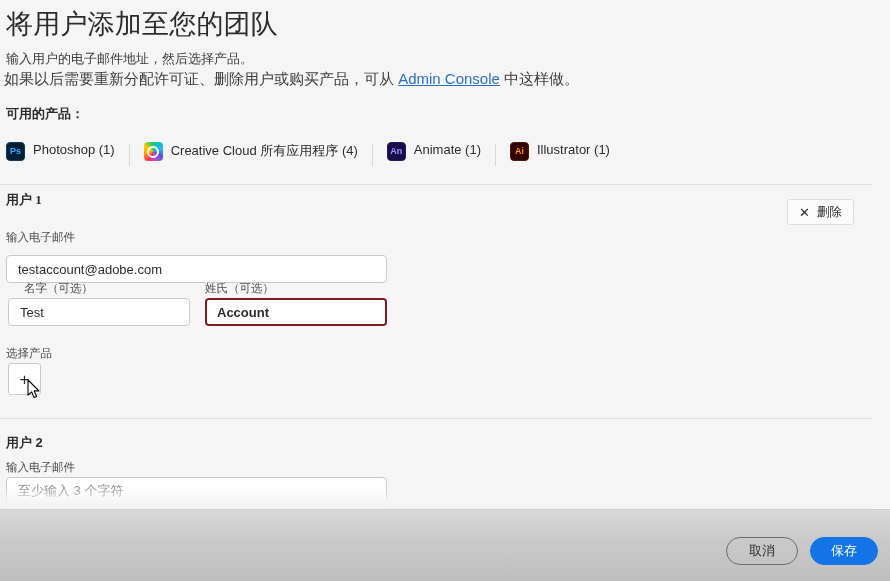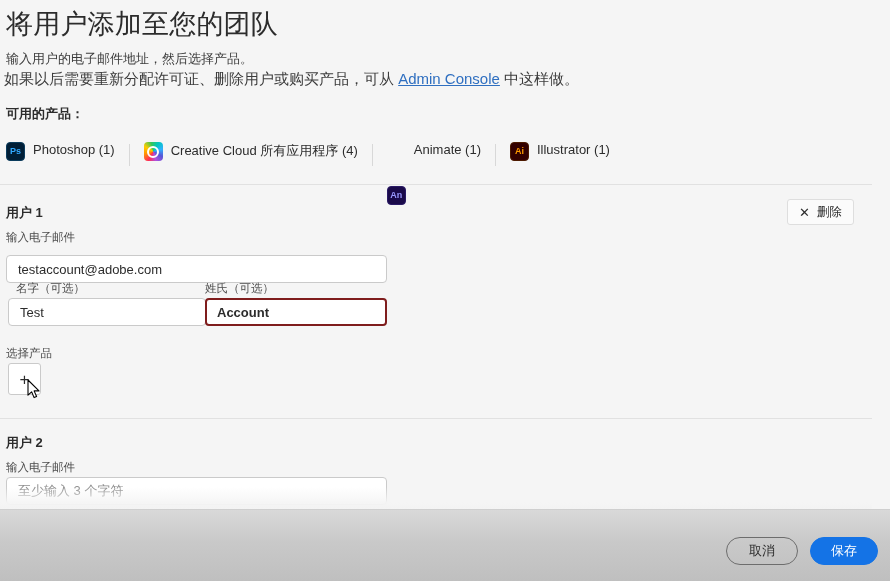--- a/index.html
+++ b/index.html
@@ -92,21 +92,21 @@
     align-items: center;
     justify-content: center;
     font-size: 9px;
     font-weight: bold;
     font-family: "Liberation Sans", sans-serif;
     line-height: 1;
     margin-right: 8px;
     box-sizing: border-box;
   }
   .pico-ps { background:#001e36; color:#31a8ff; border:1px solid #0a3b5c; }
-  .pico-an { background:#1a0a4a; color:#9999ff; border:1px solid #2a1a66;margin-top:44px; }
+  .pico-an { background:#1a0a4a; color:#9999ff; border:1px solid #2a1a66; }
   .pico-ai { background:#330000; color:#ff9a00; border:1px solid #4d1a00; }
   .pico-cc {
     background: conic-gradient(from 210deg,
       #ff2d55, #ff9500, #ffcc00, #34c759, #00c7be,
       #30b0ff, #5856d6, #af52de, #ff2d55);
     position: relative;
   }
   .pico-cc .ccring {
     width: 12px; height: 12px;
     border: 2px solid #ffffff;
@@ -349,32 +349,32 @@
       <span class="product-name">Illustrator (1)</span>
     </div>
 
   </div>
 
   <div class="list-top-divider"></div>
 
   <div class="scroll-body">
 
     <div class="user-block">
-      <div class="user-heading" style="left:6px; top:19px;">用户 1</div>
+      <div class="user-heading" style="left:6px; top:6px;font-family:Liberation Serif, serif;">用户 1</div>
 
       <div class="delete-btn" style="top:14px;">
         <span class="xg">✕</span>
         <span class="dlabel">删除</span>
       </div>
 
       <div class="field-label" style="left:6px; top:45px;">输入电子邮件</div>
       <div class="txtfield" style="left:6px; top:62px; width:381px; height:28px;margin-top:8px;">testaccount@adobe.com</div>
 
-      <div class="field-label" style="left:16px; top:96px;font-family:Liberation Serif, serif;">名字（可选）</div>
-      <div class="txtfield" style="left:8px; top:113px; width:198px; height:28px;">Test</div>
+      <div class="field-label" style="left:24px; top:96px;font-family:Liberation Serif, serif;">名字（可选）</div>
+      <div class="txtfield" style="left:8px; top:113px; width:182px; height:28px;">Test</div>
 
       <div class="field-label" style="left:205px; top:96px;">姓氏（可选）</div>
       <div class="txtfield focused" style="left:205px; top:113px; width:182px; height:28px;">Account</div>
 
       <div class="field-label" style="left:6px; top:161px;">选择产品</div>
       <div class="plus-btn" style="left:8px; top:178px;">
         <span class="pg">+</span>
       </div>
 
       <div class="row-divider" style="top:233px;"></div>

